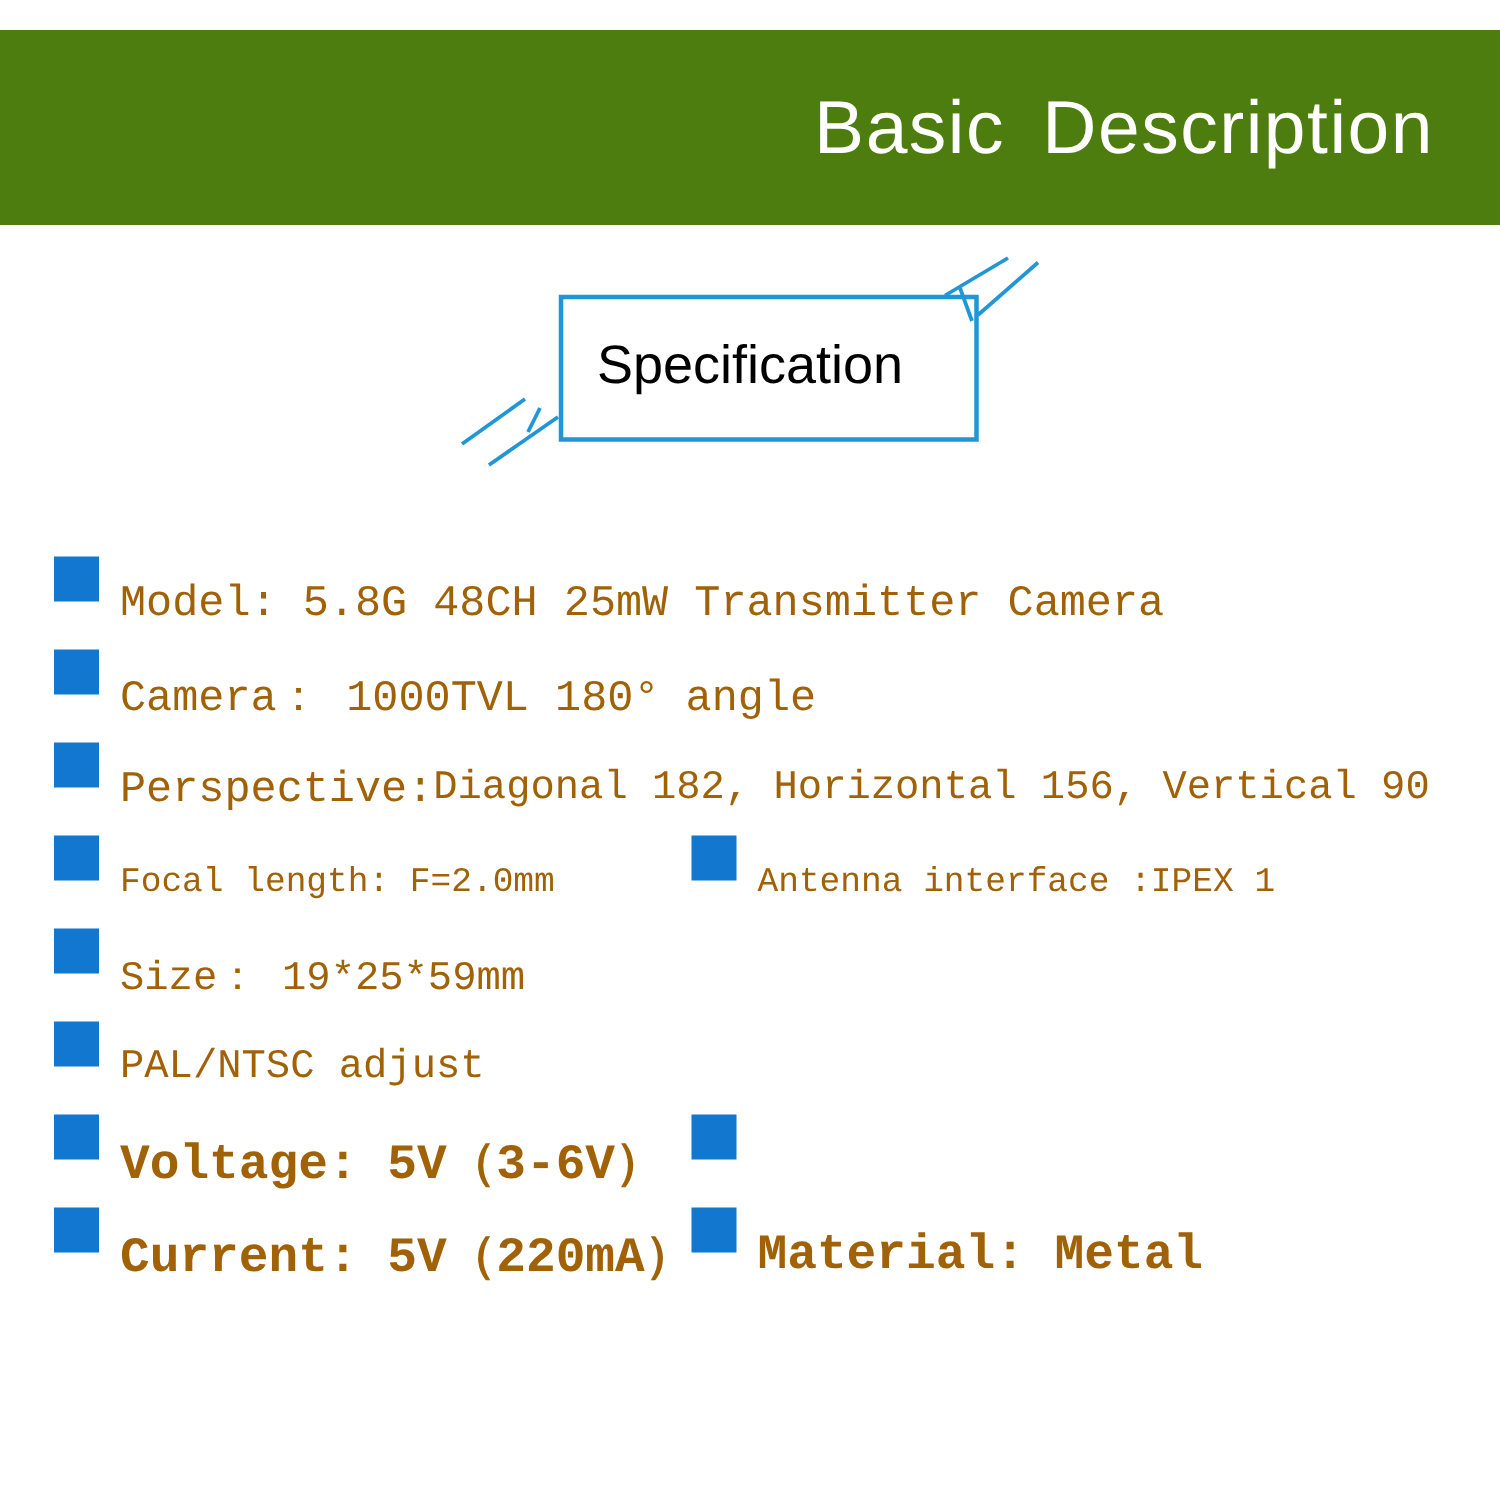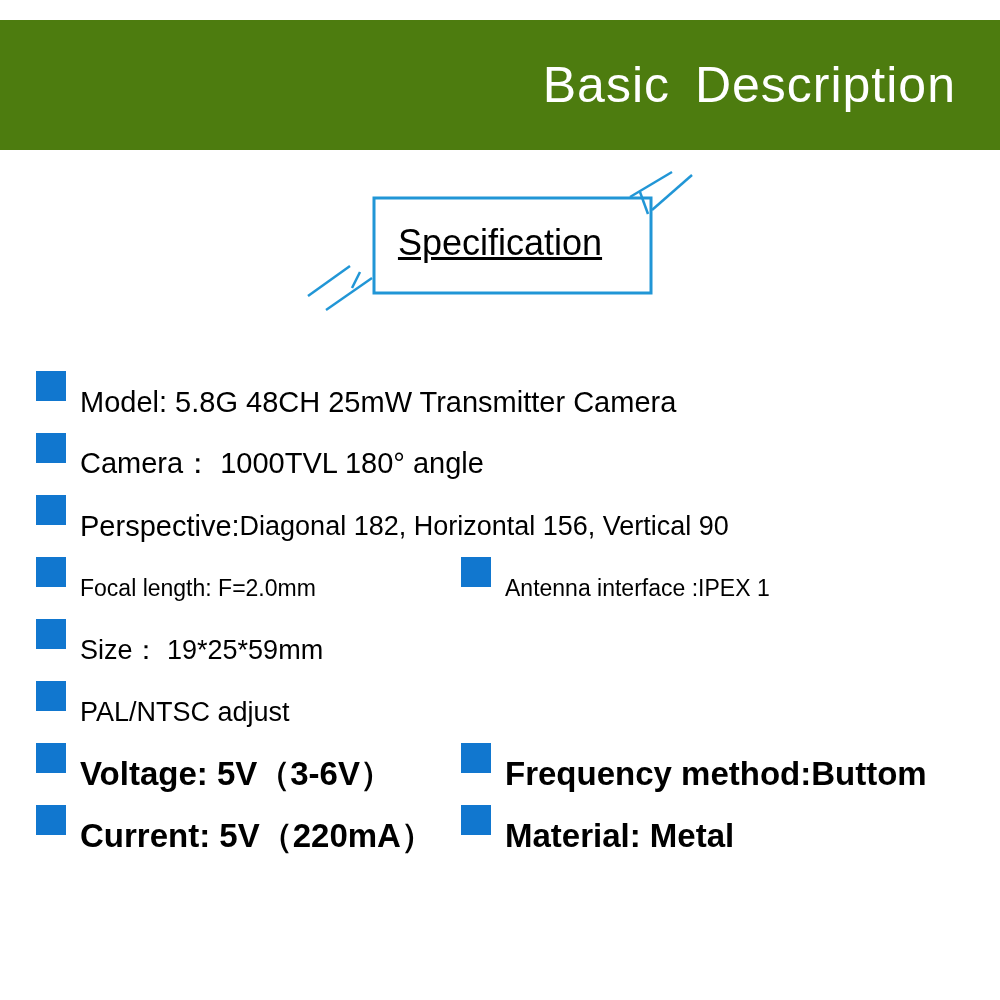--- a/index.html
+++ b/index.html
@@ -66,21 +66,20 @@
     display: flex;
     align-items: center;
     justify-content: center;
   }
   .spec-label span {
     font-size: 36px;
     color: #000000;
     font-family: "Liberation Sans", sans-serif;
     background: #ffffff;
     padding: 0 6px;
-    text-decoration: underline;
   }
 
   
   .specs {
     position: absolute;
     left: 0;
     top: 355px;
     width: 1000px;
   }
   .row {
@@ -99,22 +98,22 @@
     flex: 0 0 425px;
   }
   .bullet {
     width: 30px;
     height: 30px;
     background: #1177cf;
     flex: 0 0 30px;
     margin-right: 14px;
   }
   .txt {
-    color: #000000;
-    font-family: Liberation Sans, sans-serif;
+    color: #a16207;
+    font-family: Liberation Mono, monospace;
     white-space: nowrap;
     margin-top: 32px;
   }
   .t-xl { font-size: 29px; }
   .t-lg { font-size: 27px; text-align: right; }
   .t-md { font-size: 33px; }
   .t-sm { font-size: 23px; text-align: right; }
   .t-bold { font-weight: bold; }
   .sub-sm { font-size: 27px; }
 </style>
@@ -195,21 +194,20 @@
       </div>
     </div>
 
     <div class="row">
       <div class="cell col1">
         <span class="bullet"></span>
         <span class="txt t-md t-bold">Voltage: 5V（3-6V）</span>
       </div>
       <div class="cell">
         <span class="bullet"></span>
-        <span class="txt t-md t-bold">Frequency method:Buttom</span>
       </div>
     </div>
 
     <div class="row">
       <div class="cell col1">
         <span class="bullet"></span>
         <span class="txt t-md t-bold">Current: 5V（220mA）</span>
       </div>
       <div class="cell">
         <span class="bullet"></span>

